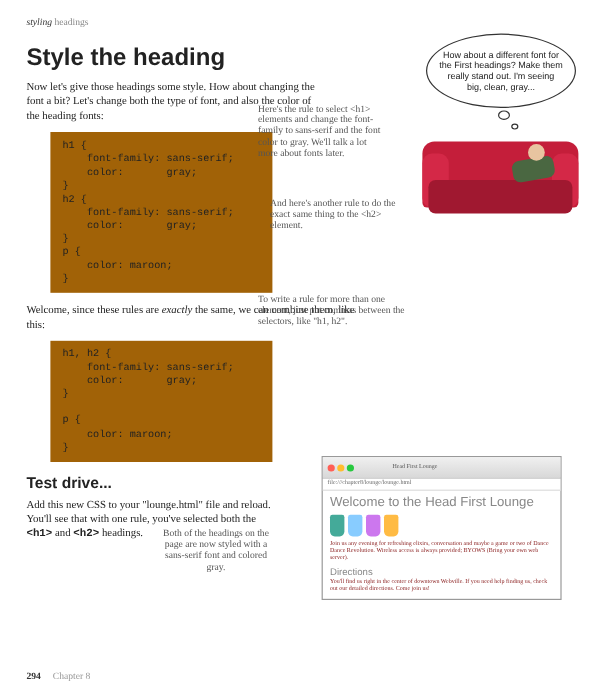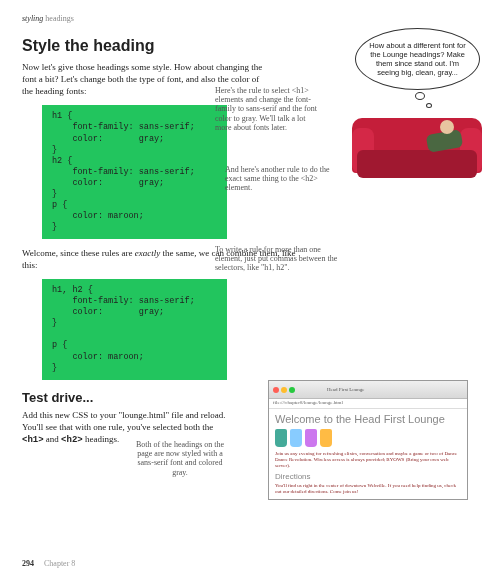--- a/index.html
+++ b/index.html
@@ -8,24 +8,24 @@
       height: 578px;
       background: white;
       font-family: Georgia, serif;
       font-size: 9px;
       position: relative;
       padding: 14px 22px;
       color: #222;
     }
     .running-head { font-size: 8px; color: #888; margin-bottom: 14px; }
     .running-head .em { font-style: italic; color: #333; }
-    .page-title { font-family: Arial, sans-serif; font-weight: bold; font-size: 16px; margin-bottom: 6px; }
+    .page-title { font-family: Arial, sans-serif; font-weight: bold; font-size: 20px; margin-bottom: 6px; }
     .intro { font-size: 9px; line-height: 1.35; width: 245px; margin-bottom: 8px; }
     .code-block {
-      background: #22c55e;
+      background: #a16207;
       font-family: "Courier New", monospace;
       font-size: 8.5px;
       padding: 6px 10px;
       margin-left: 20px;
       width: 185px;
       white-space: pre;
       line-height: 1.3;
     }
     .body-text { font-size: 9px; line-height: 1.35; width: 280px; margin: 8px 0; }
     .body-text em { font-style: italic; }
@@ -129,21 +129,21 @@
     color: maroon;
 }</pre>
 
 <h2 class="section-title">Test drive...</h2>
 
 <p class="testdrive-text">
   <span>Add this new CSS to your "lounge.html" file and reload. You'll see that with one rule, you've selected both the </span><b>&lt;h1&gt;</b><span> and </span><b>&lt;h2&gt;</b><span> headings.</span>
 </p>
 
 <div class="thought-bubble">
-  <span>How about a different font for the Lounge headings? Make them since stand out. I'm seeing big, clean, gray...</span>
+  <span>How about a different font for the First headings? Make them really stand out. I'm seeing big, clean, gray...</span>
 </div>
 <div class="bubble-dot" style="top:92px; right:75px; width:10px; height:8px;"></div>
 <div class="bubble-dot" style="top:103px; right:68px; width:6px; height:5px;"></div>
 
 <div class="couch">
   <div class="couch-back"></div>
   <div class="couch-arm" style="left:0;"></div>
   <div class="couch-arm" style="right:0;"></div>
   <div class="couch-seat"></div>
   <div class="person-body"></div>

